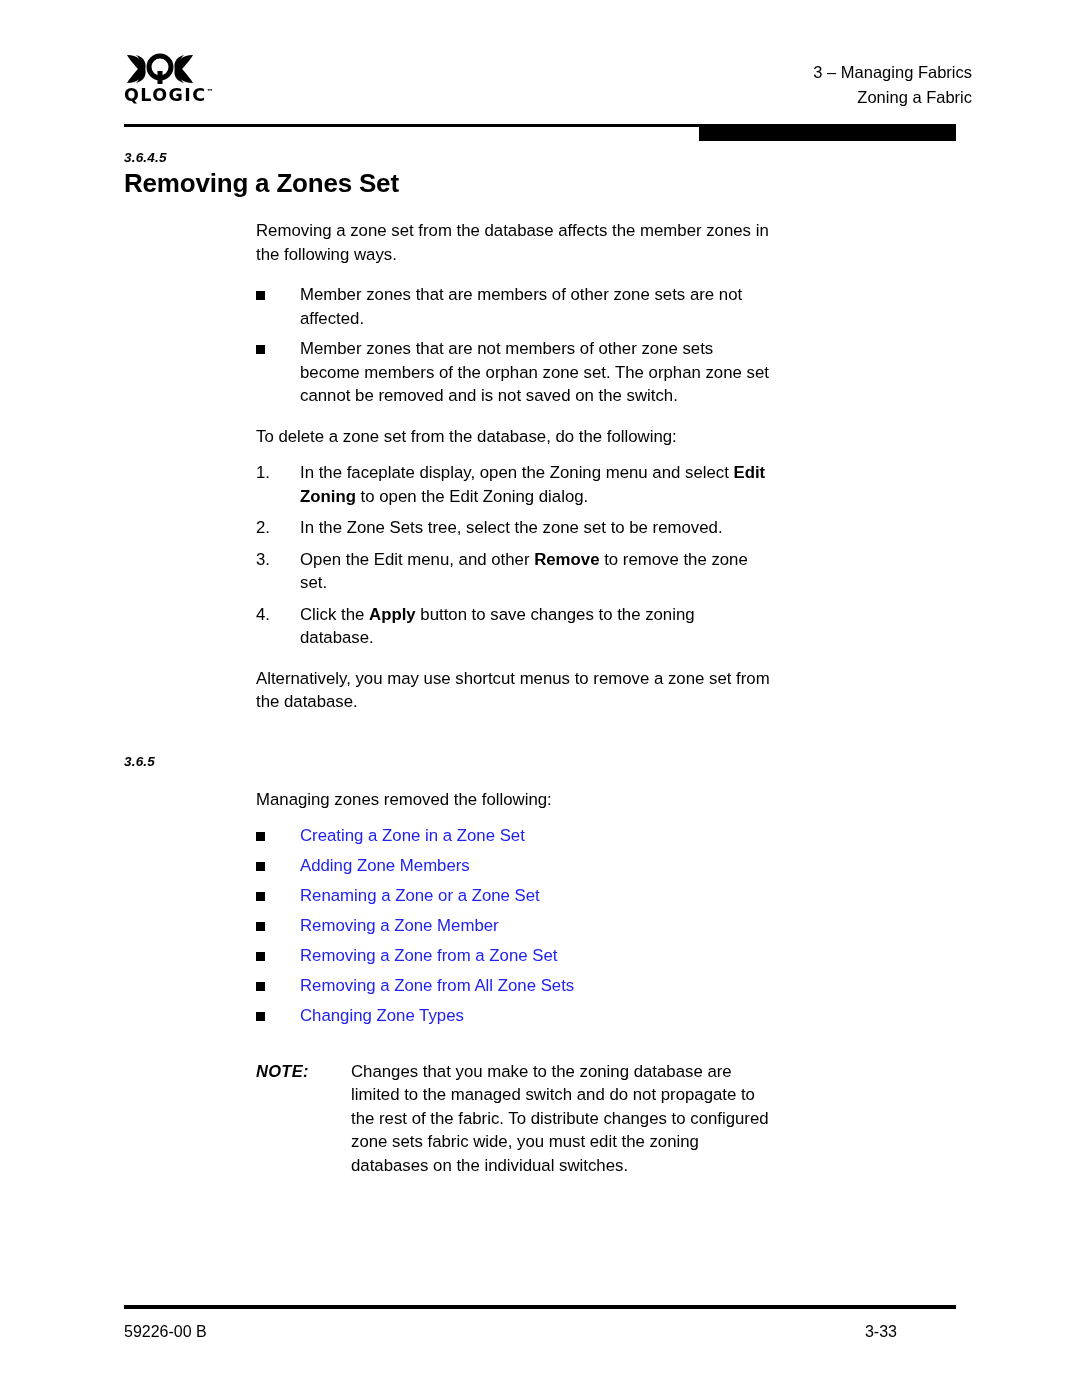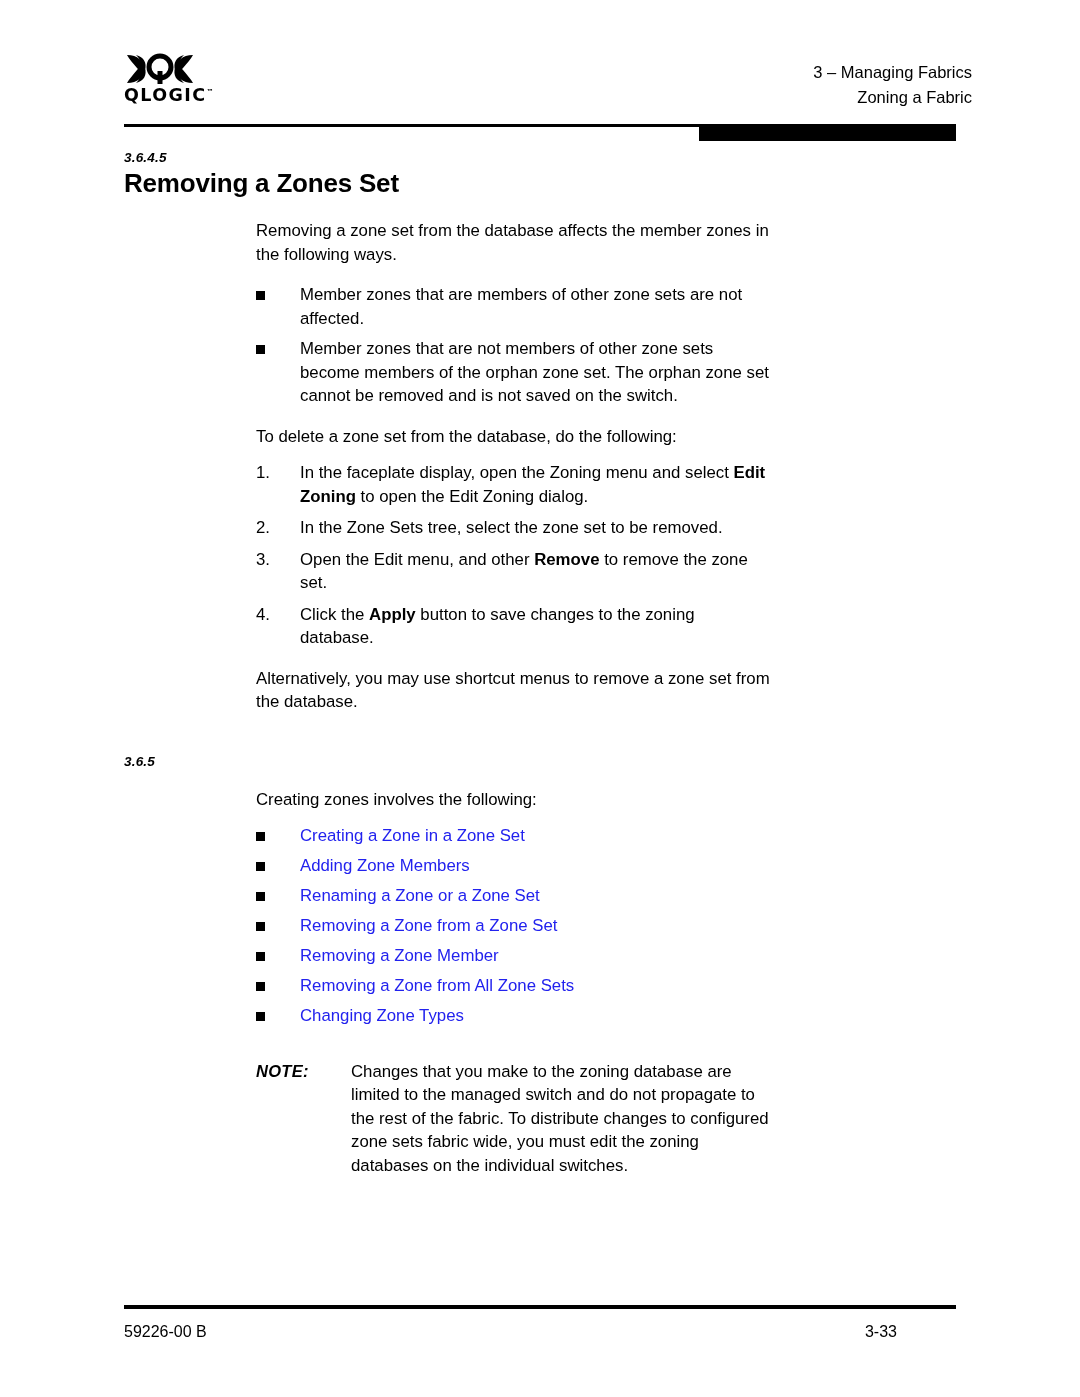--- a/index.html
+++ b/index.html
@@ -320,45 +320,45 @@
       <p class="para">Alternatively, you may use shortcut menus to remove a zone set from the database.</p>
     </div>
 
     <div class="gap-xl"></div>
 
     <div class="sec-num">3.6.5</div>
 
     <div class="gap-md"></div>
 
     <div class="body-block">
-      <p class="para">Creating zones involves the following:</p>
+      <p class="para">Managing zones removed the following:</p>
     </div>
 
     <div class="gap-sm"></div>
 
     <ul class="bullets linklist">
       <li>
         <span class="sq-bullet"></span>
         <a class="doclink" href="#">Creating a Zone in a Zone Set</a>
       </li>
       <li>
         <span class="sq-bullet"></span>
         <a class="doclink" href="#">Adding Zone Members</a>
       </li>
       <li>
         <span class="sq-bullet"></span>
         <a class="doclink" href="#">Renaming a Zone or a Zone Set</a>
       </li>
       <li>
         <span class="sq-bullet"></span>
+        <a class="doclink" href="#">Removing a Zone Member</a>
+      </li>
+      <li>
+        <span class="sq-bullet"></span>
         <a class="doclink" href="#">Removing a Zone from a Zone Set</a>
-      </li>
-      <li>
-        <span class="sq-bullet"></span>
-        <a class="doclink" href="#">Removing a Zone Member</a>
       </li>
       <li>
         <span class="sq-bullet"></span>
         <a class="doclink" href="#">Removing a Zone from All Zone Sets</a>
       </li>
       <li>
         <span class="sq-bullet"></span>
         <a class="doclink" href="#">Changing Zone Types</a>
       </li>
     </ul>

